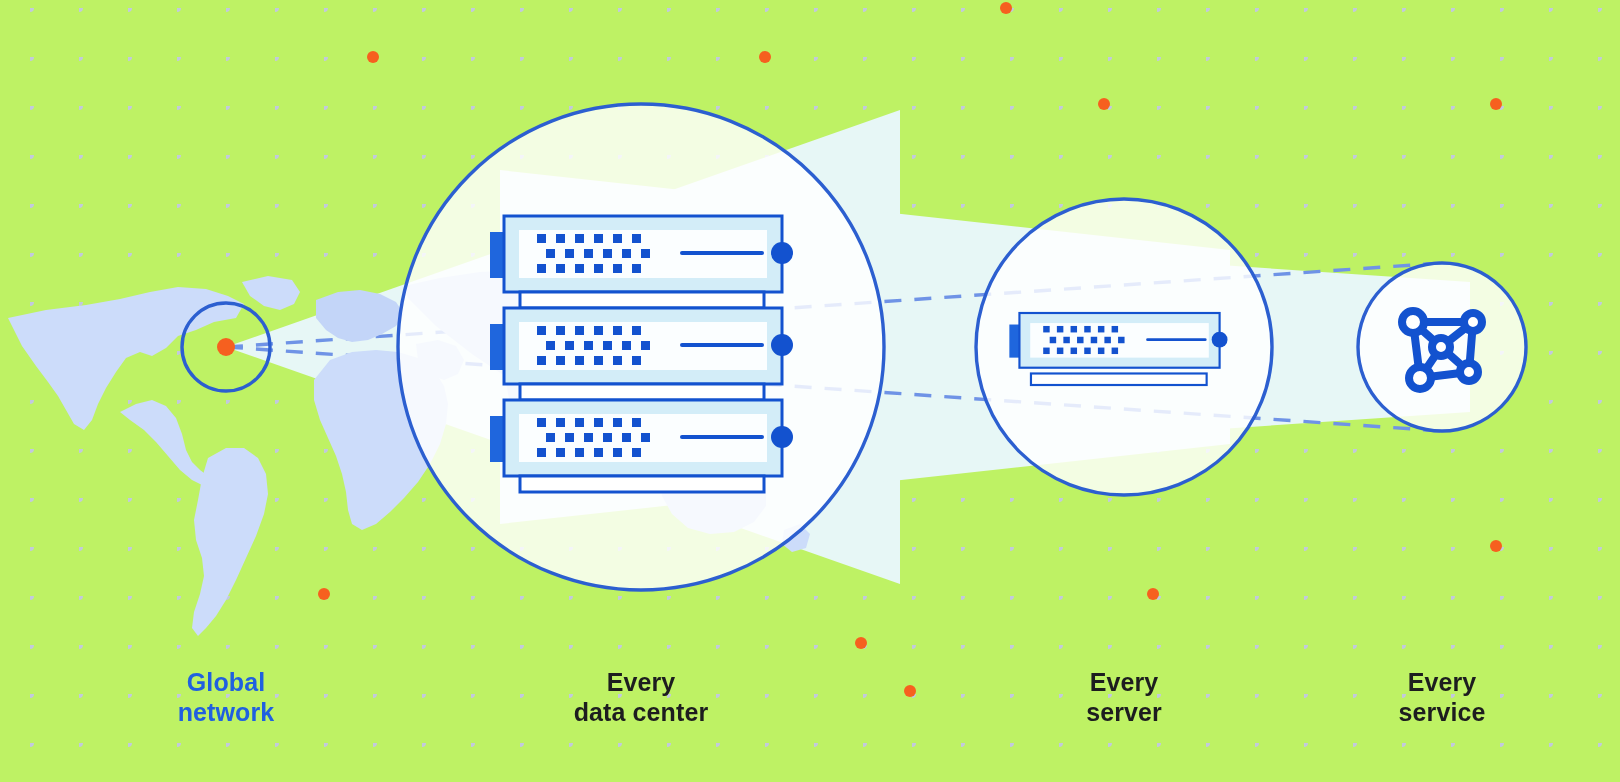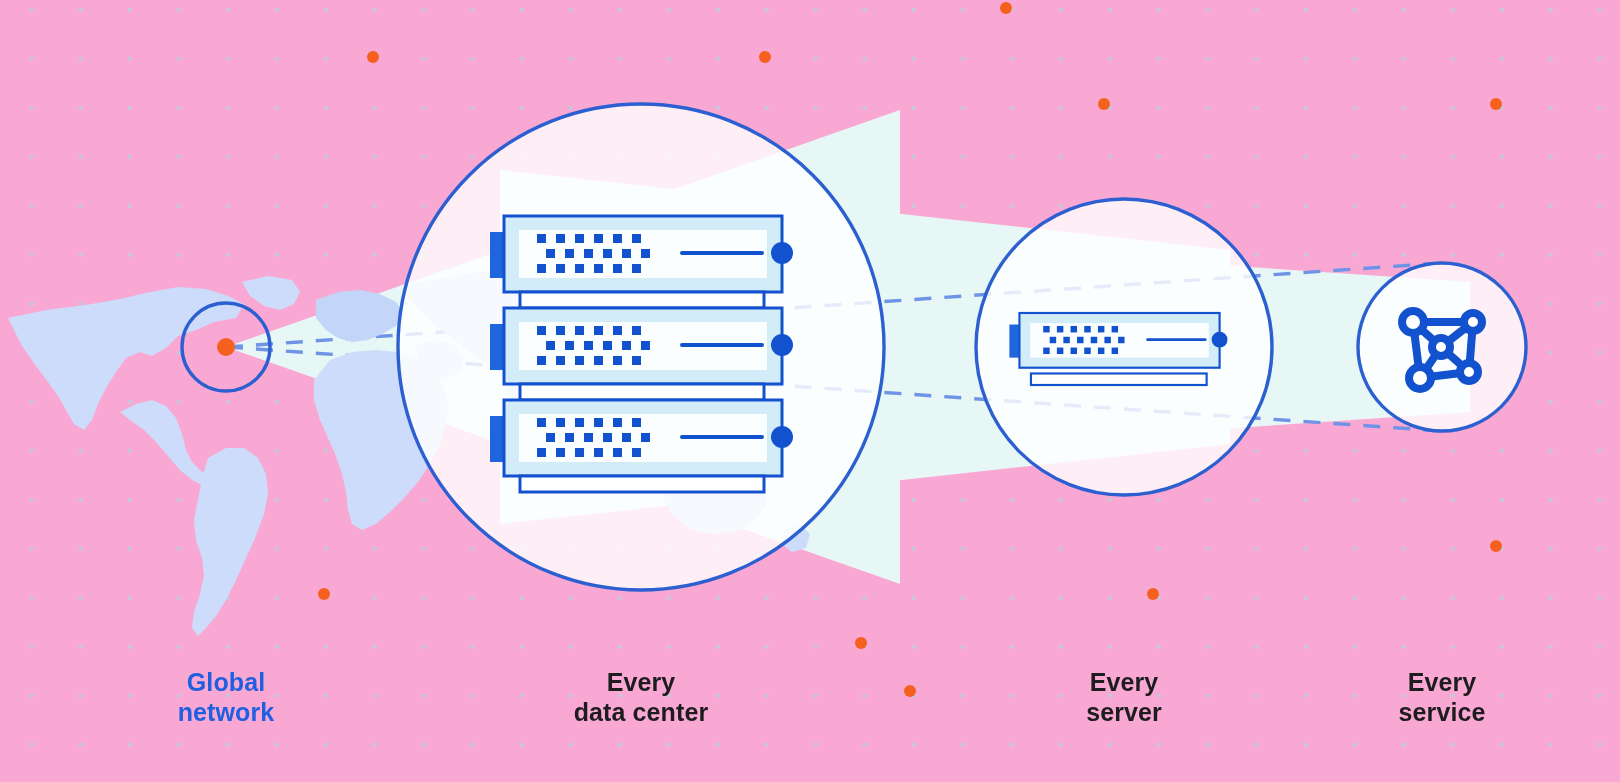--- a/index.html
+++ b/index.html
@@ -10,21 +10,21 @@
   }
   body {
     font-family: "Liberation Sans", sans-serif;
     -webkit-font-smoothing: antialiased;
   }
   #stage {
     position: relative;
     width: 1620px;
     height: 782px;
     overflow: hidden;
-    background: #f9a8d4;
+    background: #bef264;
   }
   #scene {
     position: absolute;
     inset: 0;
     width: 1620px;
     height: 782px;
     display: block;
   }
   .label {
     position: absolute;

